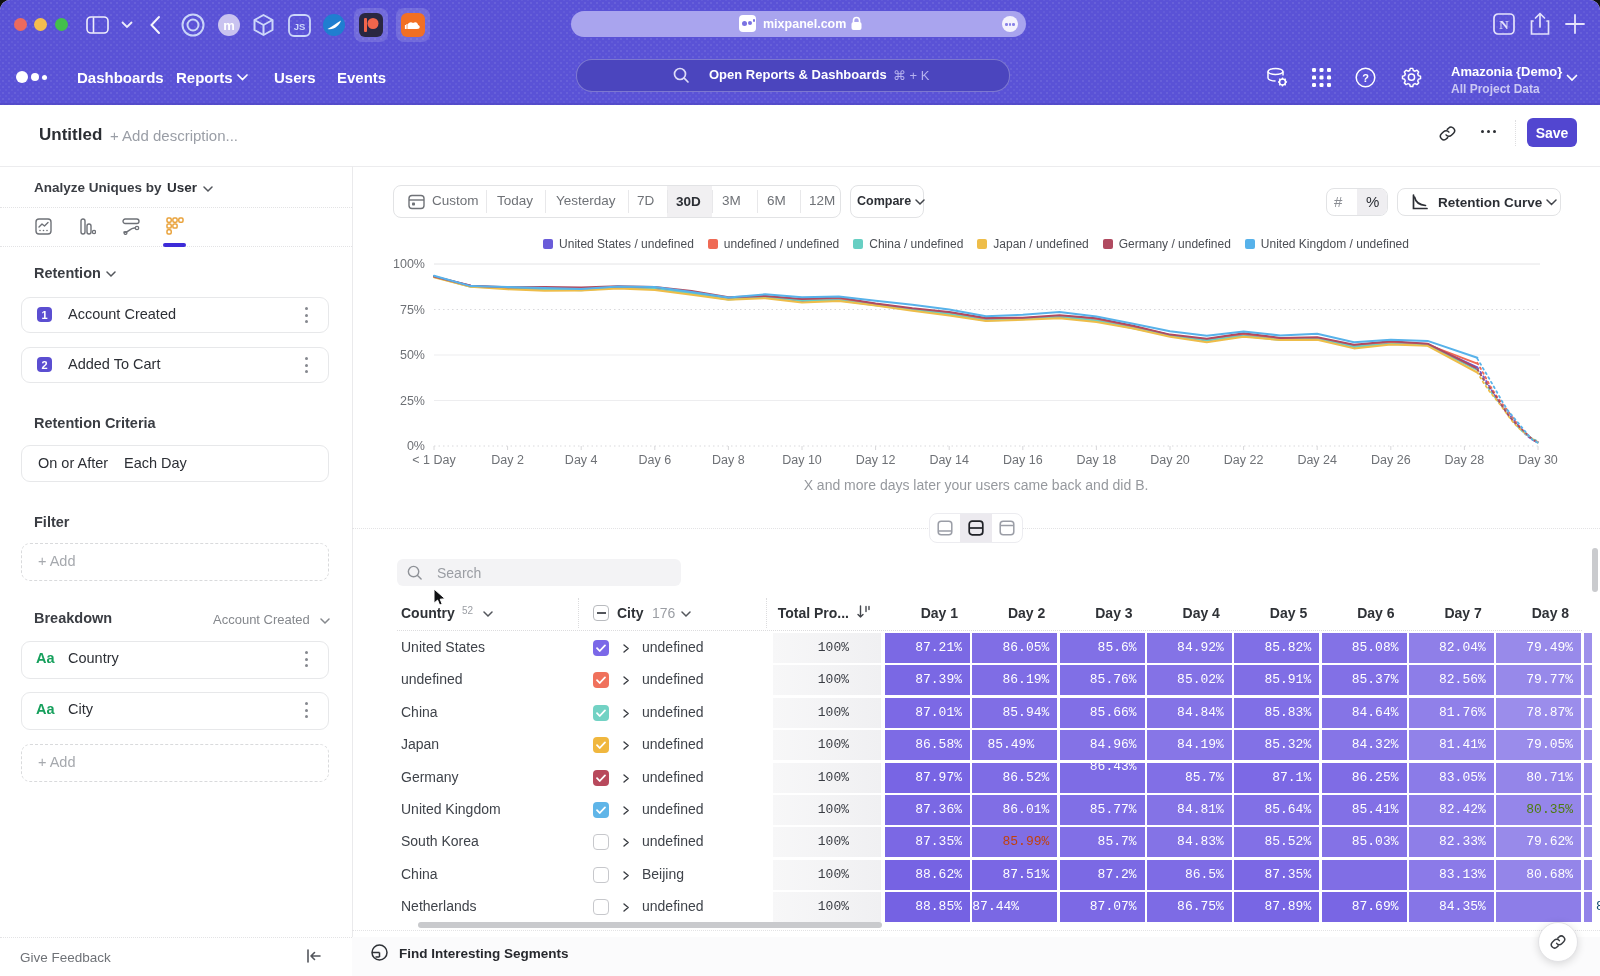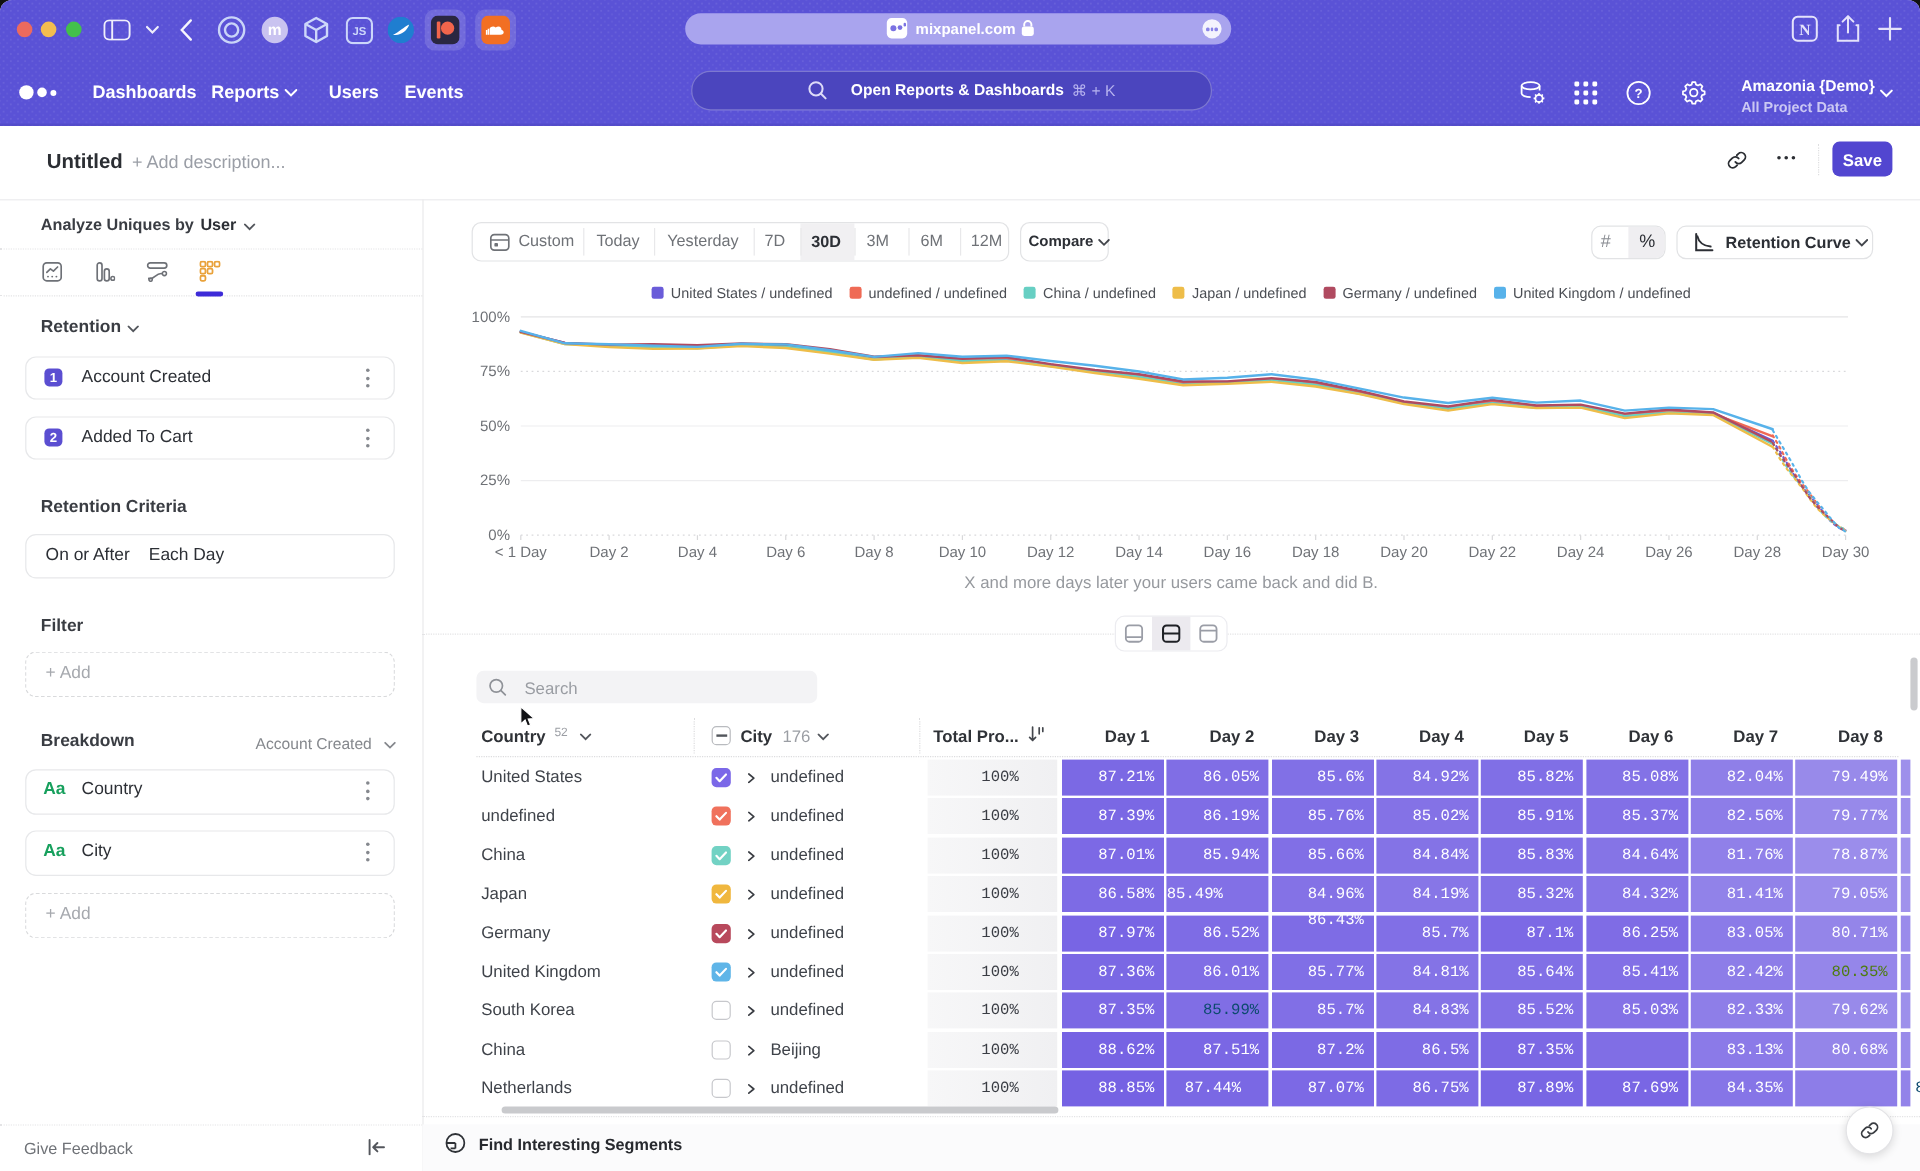--- a/index.html
+++ b/index.html
@@ -533,21 +533,21 @@
       </svg></div>
     <svg class="abs" style="left:622px;top:741.2px" width="8" height="9" viewBox="0 0 8 9">
       <path d="M2 1L6.2 4.5L2 8" stroke="#3a3d43" stroke-width="1.4" fill="none" stroke-linecap="round" stroke-linejoin="round"></path>
     </svg>
     <div class="abs rowtxt" style="left:642px;top:736.2px">undefined</div>
     <div class="abs" style="left:773px;top:730.2px;width:108px;height:30px;background:linear-gradient(90deg,#f7f7f8,#f0f0f2)"></div>
     <div class="abs mono" style="left:773px;top:737.2px;width:76px;text-align:right;color:#3a3d44">100%</div>
     <div class="abs" style="left:885.0px;top:730.2px;width:85px;height:30px;background:hsl(249,70%,65.9%)"></div>
     <div class="abs mono" style="left:885.0px;top:737.2px;width:77px;text-align:right;color:#fff">86.58%</div>
     <div class="abs" style="left:972.3px;top:730.2px;width:85px;height:30px;background:hsl(249,70%,67.0%)"></div>
-    <div class="abs mono" style="left:972.3px;top:737.2px;width:77px;text-align:left;color:#fff">85.49%</div>
+    <div class="abs mono" style="left:972.3px;top:737.2px;width:77px;text-align:center;color:#fff">85.49%</div>
     <div class="abs" style="left:1059.6px;top:730.2px;width:85px;height:30px;background:hsl(249,70%,67.5%)"></div>
     <div class="abs mono" style="left:1059.6px;top:737.2px;width:77px;text-align:right;color:#fff">84.96%</div>
     <div class="abs" style="left:1146.9px;top:730.2px;width:85px;height:30px;background:hsl(249,70%,68.3%)"></div>
     <div class="abs mono" style="left:1146.9px;top:737.2px;width:77px;text-align:right;color:#fff">84.19%</div>
     <div class="abs" style="left:1234.2px;top:730.2px;width:85px;height:30px;background:hsl(249,70%,67.2%)"></div>
     <div class="abs mono" style="left:1234.2px;top:737.2px;width:77px;text-align:right;color:#fff">85.32%</div>
     <div class="abs" style="left:1321.5px;top:730.2px;width:85px;height:30px;background:hsl(249,70%,68.2%)"></div>
     <div class="abs mono" style="left:1321.5px;top:737.2px;width:77px;text-align:right;color:#fff">84.32%</div>
     <div class="abs" style="left:1408.8px;top:730.2px;width:85px;height:30px;background:hsl(249,70%,71.1%)"></div>
     <div class="abs mono" style="left:1408.8px;top:737.2px;width:77px;text-align:right;color:#fff">81.41%</div>
@@ -612,21 +612,21 @@
     <div class="abs" style="left:593px;top:834.4px;width:16px;height:16px;border-radius:4px;background:#fff;border:1px solid #c7c8cc;box-sizing:border-box"></div>
     <svg class="abs" style="left:622px;top:838.4px" width="8" height="9" viewBox="0 0 8 9">
       <path d="M2 1L6.2 4.5L2 8" stroke="#3a3d43" stroke-width="1.4" fill="none" stroke-linecap="round" stroke-linejoin="round"></path>
     </svg>
     <div class="abs rowtxt" style="left:642px;top:833.4px">undefined</div>
     <div class="abs" style="left:773px;top:827.4px;width:108px;height:30px;background:linear-gradient(90deg,#f7f7f8,#f0f0f2)"></div>
     <div class="abs mono" style="left:773px;top:834.4px;width:76px;text-align:right;color:#3a3d44">100%</div>
     <div class="abs" style="left:885.0px;top:827.4px;width:85px;height:30px;background:hsl(249,70%,65.2%)"></div>
     <div class="abs mono" style="left:885.0px;top:834.4px;width:77px;text-align:right;color:#fff">87.35%</div>
     <div class="abs" style="left:972.3px;top:827.4px;width:85px;height:30px;background:hsl(249,70%,66.5%)"></div>
-    <div class="abs mono" style="left:972.3px;top:834.4px;width:77px;text-align:right;color:#0c4a6e">85.99%</div>
+    <div class="abs mono" style="left:972.3px;top:834.4px;width:77px;text-align:right;color:#c2410c">85.99%</div>
     <div class="abs" style="left:1059.6px;top:827.4px;width:85px;height:30px;background:hsl(249,70%,66.8%)"></div>
     <div class="abs mono" style="left:1059.6px;top:834.4px;width:77px;text-align:right;color:#fff">85.7%</div>
     <div class="abs" style="left:1146.9px;top:827.4px;width:85px;height:30px;background:hsl(249,70%,67.7%)"></div>
     <div class="abs mono" style="left:1146.9px;top:834.4px;width:77px;text-align:right;color:#fff">84.83%</div>
     <div class="abs" style="left:1234.2px;top:827.4px;width:85px;height:30px;background:hsl(249,70%,67.0%)"></div>
     <div class="abs mono" style="left:1234.2px;top:834.4px;width:77px;text-align:right;color:#fff">85.52%</div>
     <div class="abs" style="left:1321.5px;top:827.4px;width:85px;height:30px;background:hsl(249,70%,67.5%)"></div>
     <div class="abs mono" style="left:1321.5px;top:834.4px;width:77px;text-align:right;color:#fff">85.03%</div>
     <div class="abs" style="left:1408.8px;top:827.4px;width:85px;height:30px;background:hsl(249,70%,70.2%)"></div>
     <div class="abs mono" style="left:1408.8px;top:834.4px;width:77px;text-align:right;color:#fff">82.33%</div>
@@ -662,21 +662,21 @@
     <div class="abs" style="left:593px;top:899.2px;width:16px;height:16px;border-radius:4px;background:#fff;border:1px solid #c7c8cc;box-sizing:border-box"></div>
     <svg class="abs" style="left:622px;top:903.2px" width="8" height="9" viewBox="0 0 8 9">
       <path d="M2 1L6.2 4.5L2 8" stroke="#3a3d43" stroke-width="1.4" fill="none" stroke-linecap="round" stroke-linejoin="round"></path>
     </svg>
     <div class="abs rowtxt" style="left:642px;top:898.2px">undefined</div>
     <div class="abs" style="left:773px;top:892.2px;width:108px;height:30px;background:linear-gradient(90deg,#f7f7f8,#f0f0f2)"></div>
     <div class="abs mono" style="left:773px;top:899.2px;width:76px;text-align:right;color:#3a3d44">100%</div>
     <div class="abs" style="left:885.0px;top:892.2px;width:85px;height:30px;background:hsl(249,70%,63.7%)"></div>
     <div class="abs mono" style="left:885.0px;top:899.2px;width:77px;text-align:right;color:#fff">88.85%</div>
     <div class="abs" style="left:972.3px;top:892.2px;width:85px;height:30px;background:hsl(249,70%,65.1%)"></div>
-    <div class="abs mono" style="left:972.3px;top:899.2px;width:77px;text-align:center;color:#fff">87.44%</div>
+    <div class="abs mono" style="left:972.3px;top:899.2px;width:77px;text-align:left;color:#fff">87.44%</div>
     <div class="abs" style="left:1059.6px;top:892.2px;width:85px;height:30px;background:hsl(249,70%,65.4%)"></div>
     <div class="abs mono" style="left:1059.6px;top:899.2px;width:77px;text-align:right;color:#fff">87.07%</div>
     <div class="abs" style="left:1146.9px;top:892.2px;width:85px;height:30px;background:hsl(249,70%,65.8%)"></div>
     <div class="abs mono" style="left:1146.9px;top:899.2px;width:77px;text-align:right;color:#fff">86.75%</div>
     <div class="abs" style="left:1234.2px;top:892.2px;width:85px;height:30px;background:hsl(249,70%,64.6%)"></div>
     <div class="abs mono" style="left:1234.2px;top:899.2px;width:77px;text-align:right;color:#fff">87.89%</div>
     <div class="abs" style="left:1321.5px;top:892.2px;width:85px;height:30px;background:hsl(249,70%,64.8%)"></div>
     <div class="abs mono" style="left:1321.5px;top:899.2px;width:77px;text-align:right;color:#fff">87.69%</div>
     <div class="abs" style="left:1408.8px;top:892.2px;width:85px;height:30px;background:hsl(249,70%,68.2%)"></div>
     <div class="abs mono" style="left:1408.8px;top:899.2px;width:77px;text-align:right;color:#fff">84.35%</div>

